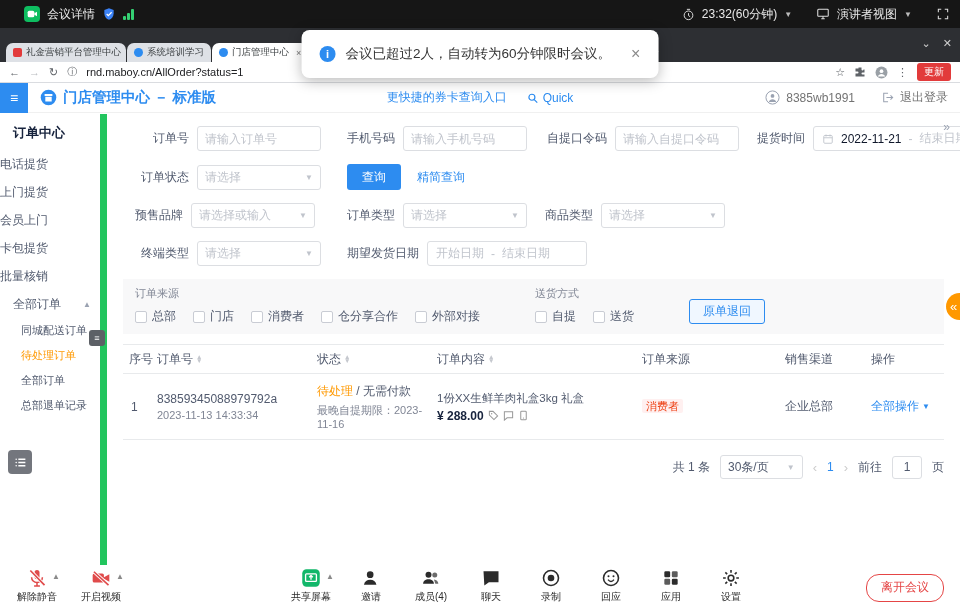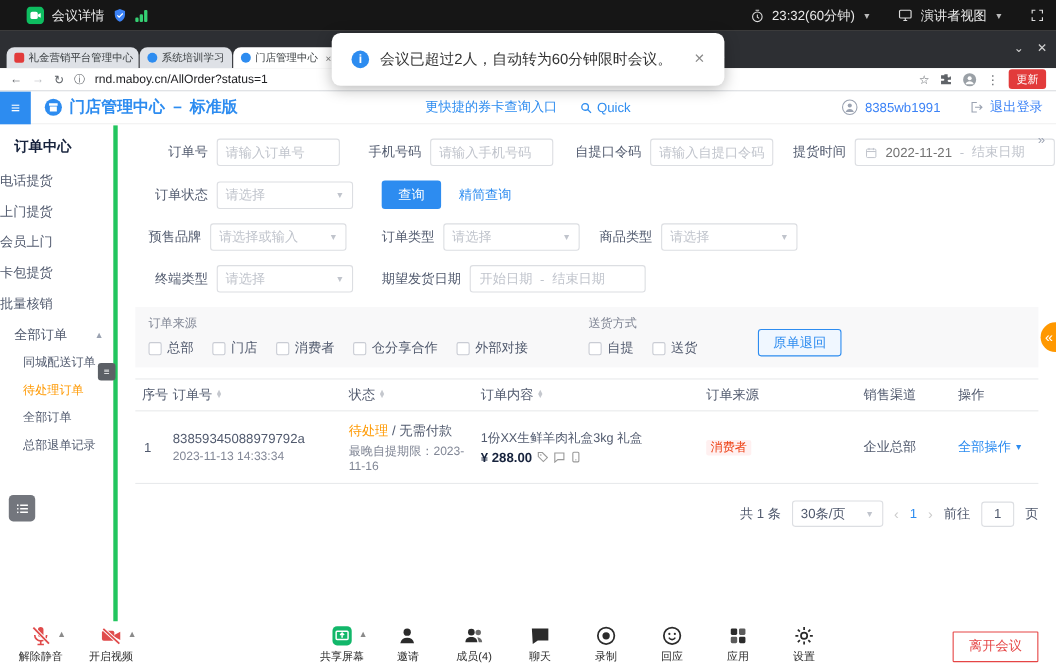--- a/index.html
+++ b/index.html
@@ -39,46 +39,46 @@
   .info-i { width:16px; height:16px; border-radius:50%; background:#2d8cf0; color:#fff; font-size:11px; font-weight:bold; display:flex; align-items:center; justify-content:center; font-style:normal; flex:none; }
   .notif-x { color:#8a8a8a; font-size:16px; margin-left:10px; }
 
   
   .page-head { position:absolute; top:83px; left:0; right:0; height:30px; background:#fff; border-bottom:1px solid #f0f0f0; display:flex; align-items:center; z-index:5; }
   .burger { width:28px; height:30px; background:#2d8cf0; color:#fff; display:flex; align-items:center; justify-content:center; font-size:14px; flex:none; }
   .brand { display:flex; align-items:center; gap:6px; margin-left:12px; color:#2d8cf0; font-weight:bold; font-size:14.5px; white-space:nowrap; }
   .head-center { position:absolute; left:50%; transform:translateX(-50%); display:flex; gap:20px; align-items:center; font-size:12px; }
   .blue-link { color:#2d8cf0; }
   .quick { display:flex; align-items:center; gap:4px; color:#2d8cf0; }
-  .head-right { margin-left:auto; display:flex; align-items:center; gap:6px; padding-right:12px; font-size:12px; color:#3b82f6; white-space:nowrap; }
+  .head-right { margin-left:auto; display:flex; align-items:center; gap:6px; padding-right:12px; font-size:12px; color:#737373; white-space:nowrap; }
   .head-right .sep { width:14px; }
 
   
-  .sidebar { position:absolute; top:114px; left:0; bottom:45px; width:107px; background:#fff; border-right:4px solid #22c55e; font-size:12px; color:#515a6e; overflow:hidden; z-index:4; }
+  .sidebar { position:absolute; top:114px; left:0; bottom:45px; width:107px; background:#fff; border-right:7px solid #22c55e; font-size:12px; color:#515a6e; overflow:hidden; z-index:4; }
   .sb-title { padding:10px 0 8px 13px; font-weight:bold; color:#17233d; font-size:13px; }
   .sb-item { height:28px; line-height:28px; white-space:nowrap; }
   .sb-section { height:28px; display:flex; justify-content:space-between; align-items:center; padding:0 9px 0 13px; }
   .sb-caret { color:#9aa2b1; font-size:8px; }
   .sb-sub { height:25px; line-height:25px; padding-left:21px; font-size:11px; white-space:nowrap; }
   .sb-sub.active { color:#ff9900; }
   .sb-handle { position:absolute; left:89px; top:330px; width:16px; height:16px; background:#5c6066; border-radius:3px; color:#fff; display:flex; align-items:center; justify-content:center; font-size:9px; z-index:6; }
 
   
   .main { position:absolute; top:114px; left:107px; right:0; bottom:45px; background:#fff; padding:12px 16px 0 16px; overflow:hidden; z-index:3; }
   .collapse-btn { position:absolute; top:6px; right:10px; color:#9aa2b1; font-size:12px; }
   .frow { display:flex; align-items:center; margin-bottom:13px; }
   .fgroup { display:flex; align-items:center; margin-right:14px; }
   .flabel { text-align:right; margin-right:8px; color:#515a6e; white-space:nowrap; }
   .w66 { width:66px; } .w60 { width:60px; } .w52 { width:52px; } .w84 { width:84px; }
-  .finput { width:112px; height:25px; border:1px solid #dcdee2; border-radius:3px; padding:0 7px; font-size:12px; color:#515a6e; background:#fff; outline:none; font-family:inherit; }
+  .finput { width:124px; height:25px; border:1px solid #dcdee2; border-radius:3px; padding:0 7px; font-size:12px; color:#515a6e; background:#fff; outline:none; font-family:inherit; }
   .finput::placeholder { color:#c0c4cc; }
   .fselect { width:124px; height:25px; border:1px solid #dcdee2; border-radius:3px; padding:0 7px; display:flex; align-items:center; justify-content:space-between; color:#c0c4cc; background:#fff; }
   .fselect .sel-caret { color:#c0c4cc; font-size:8px; }
   .fdate { height:25px; border:1px solid #dcdee2; border-radius:3px; display:flex; align-items:center; padding:0 8px; gap:7px; width:182px; background:#fff; }
-  .fdate .d-val { color:#737373; } .fdate .d-ph { color:#c0c4cc; } .fdate .d-sep { color:#c0c4cc; }
+  .fdate .d-val { color:#0f172a; } .fdate .d-ph { color:#c0c4cc; } .fdate .d-sep { color:#c0c4cc; }
   .btn-primary { height:26px; padding:0 15px; background:#2d8cf0; color:#fff; border:none; border-radius:3px; font-size:12px; margin-left:12px; display:flex; align-items:center; font-family:inherit; }
   .simple-link { color:#2d8cf0; margin-left:16px; }
 
   .src-panel { background:#f8f8f9; padding:7px 12px 9px 12px; display:flex; gap:38px; margin-bottom:10px; }
   .src-label { font-size:11px; color:#808695; margin-bottom:7px; }
   .cb-row { display:flex; align-items:center; }
   .cb-item { display:inline-flex; align-items:center; margin-right:17px; color:#515a6e; font-size:12px; white-space:nowrap; }
   .cb { width:12px; height:12px; border:1px solid #c9ccd4; border-radius:2px; background:#fff; display:inline-block; margin-right:5px; flex:none; }
   .btn-return { align-self:flex-end; border:1px solid #2d8cf0; color:#2d8cf0; background:#f0f7ff; border-radius:3px; height:25px; padding:0 13px; font-size:12px; margin-bottom:1px; display:flex; align-items:center; font-family:inherit; }
 
@@ -102,21 +102,21 @@
 
   .float-list { position:absolute; left:8px; top:450px; width:24px; height:24px; background:rgba(90,94,102,.85); border-radius:4px; color:#fff; display:flex; align-items:center; justify-content:center; z-index:30; }
   .side-flag { position:absolute; right:-13px; top:293px; width:27px; height:27px; border-radius:50%; background:#ff9800; color:#fff; display:flex; align-items:center; padding-left:4px; font-size:13px; z-index:30; }
 
   
   .meet-bottom { position:absolute; bottom:0; left:0; right:0; height:45px; background:#fff; z-index:40; }
   .mb-left { position:absolute; left:14px; top:3px; display:flex; gap:18px; }
   .mb-center { position:absolute; left:288px; top:3px; display:flex; gap:14px; }
   .mb-item { display:flex; flex-direction:column; align-items:center; width:46px; gap:2px; font-size:10px; color:#2b2b2b; position:relative; }
   .mb-caret { position:absolute; right:0; top:4px; color:#8a8a8a; font-size:8px; }
-  .leave-btn { position:absolute; right:16px; top:50%; transform:translateY(-50%); border:1px solid #e54545; color:#e54545; border-radius:1px; height:28px; padding:0 14px; font-size:12px; background:#fff; display:flex; align-items:center; font-family:inherit; }
+  .leave-btn { position:absolute; right:16px; top:50%; transform:translateY(-50%); border:1px solid #e54545; color:#e54545; border-radius:13px; height:28px; padding:0 14px; font-size:12px; background:#fff; display:flex; align-items:center; font-family:inherit; }
 </style>
 </head>
 <body>
 
 <div class="meet-top">
   <div class="mt-group">
     <span>
       <svg width="16" height="16" viewBox="0 0 24 24">
           <rect width="24" height="24" rx="6" fill="#0ebd60"></rect>
           <rect x="5.5" y="7" width="10" height="10" rx="2.5" fill="#fff"></rect>

